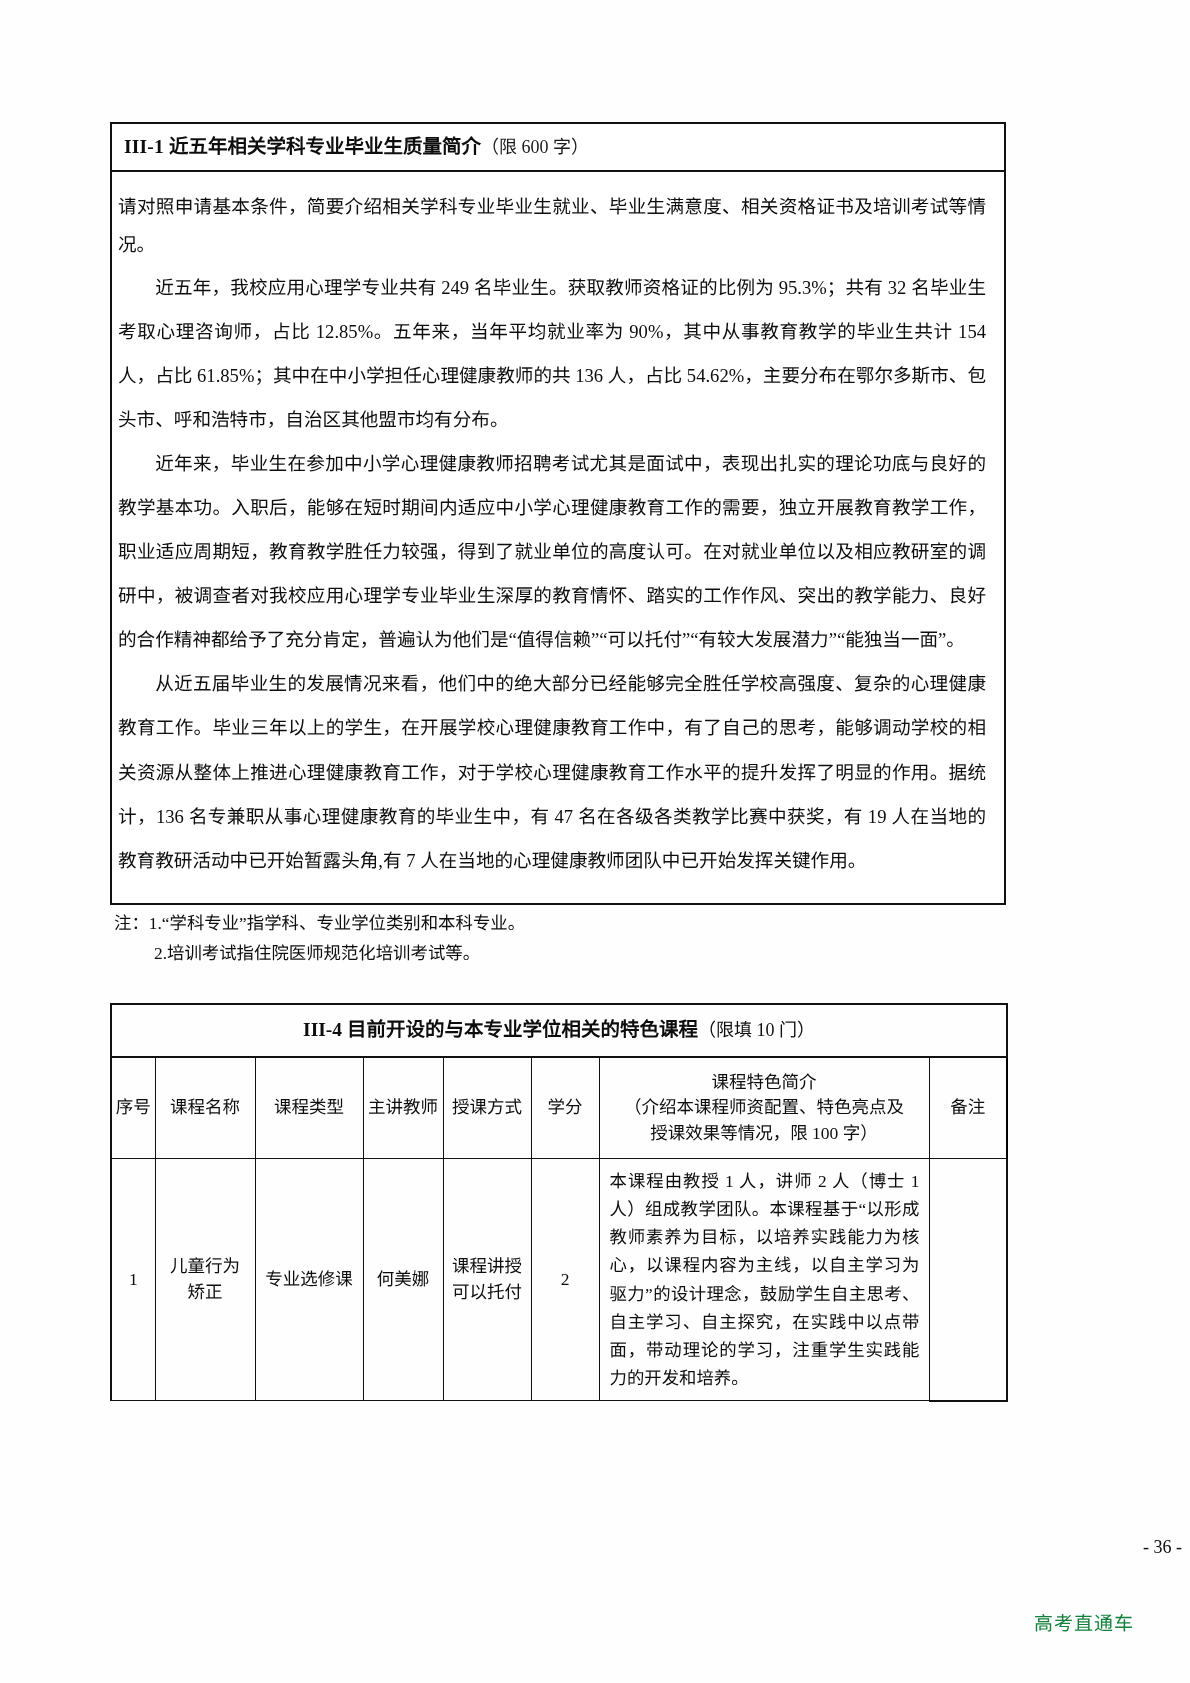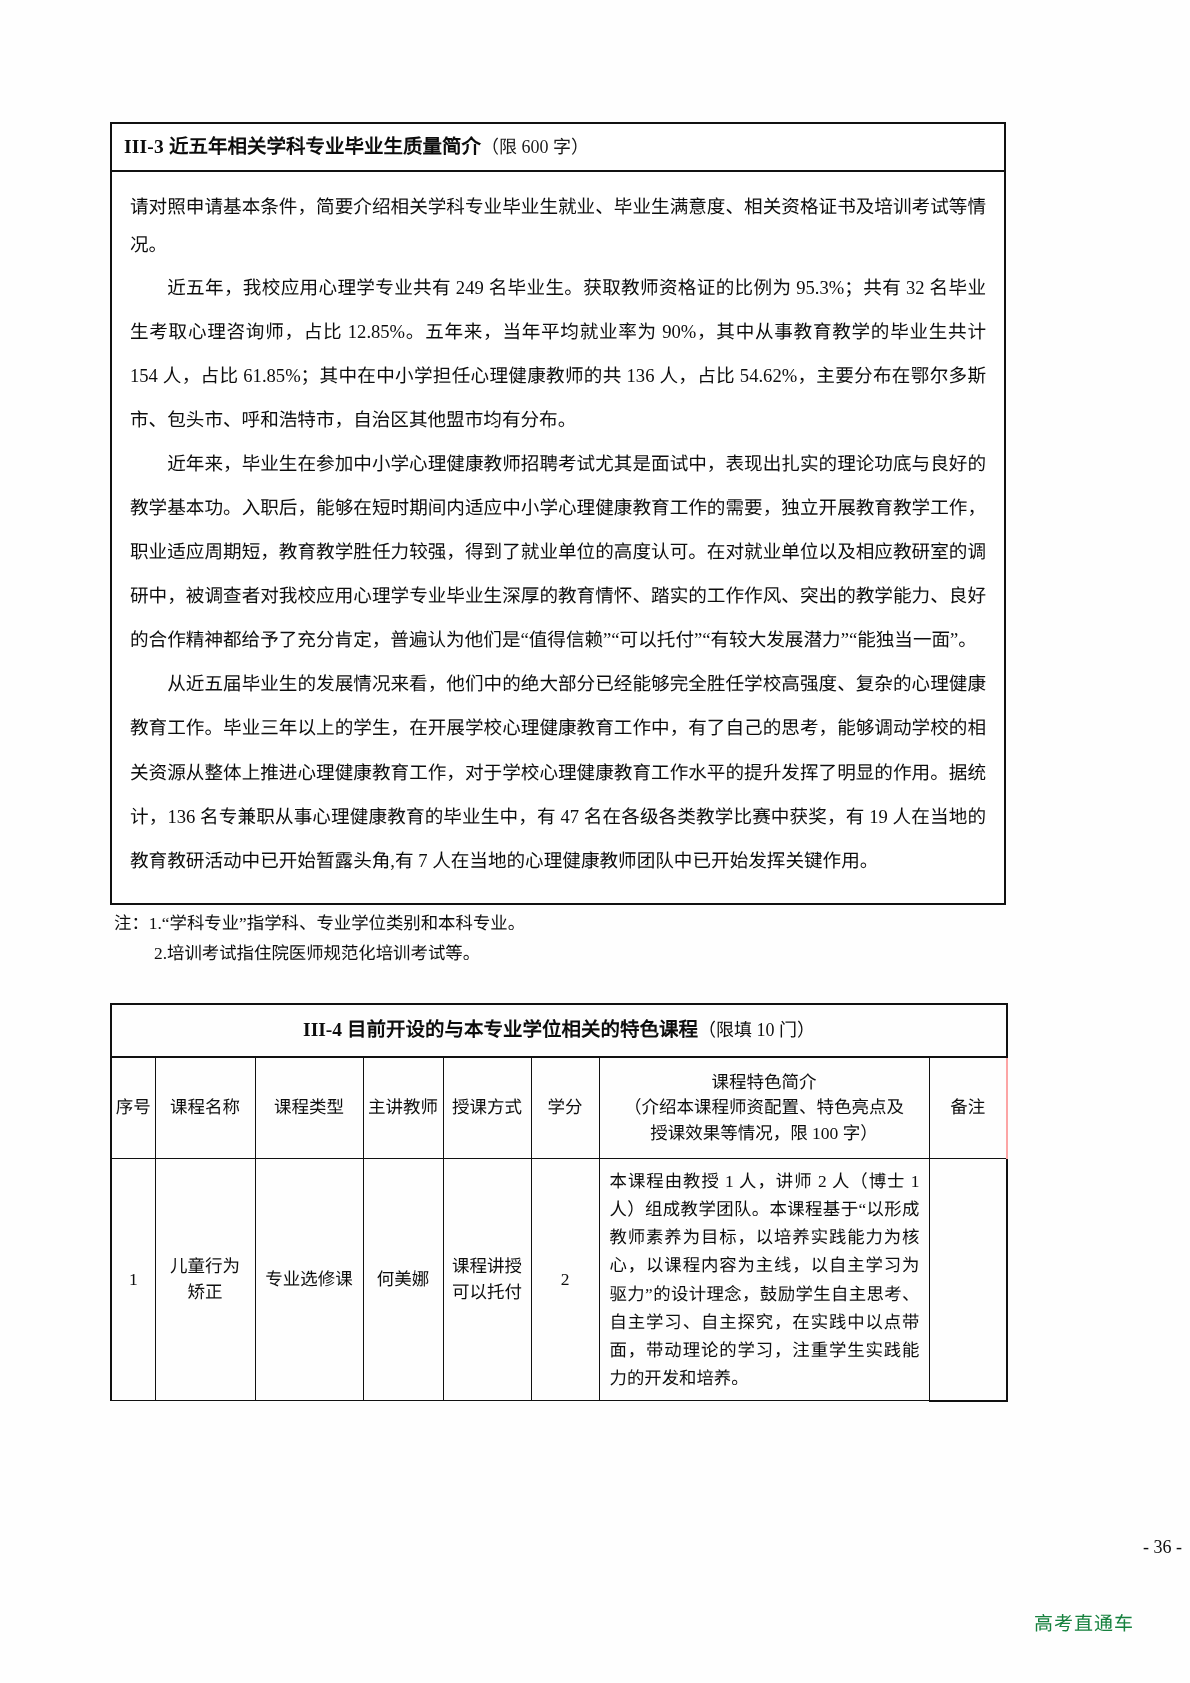--- a/index.html
+++ b/index.html
@@ -50,21 +50,21 @@
   .section-title .main {
     font-weight: bold;
   }
   .section-title .limit {
     font-weight: normal;
     font-size: 18px;
     color: #1a1a1a;
   }
 
   .body-area {
-    padding: 16px 18px 20px 18px;
+    padding: 16px 18px 20px 6px;
   }
   .lead {
     font-size: 18.6px;
     line-height: 2.03;
     text-align: justify;
     text-justify: inter-ideograph;
     margin: 0 0 2px 0;
   }
   .para {
     font-size: 18.6px;
@@ -120,21 +120,21 @@
   }
   .t-title-cell .code { font-weight: bold; }
   .t-title-cell .main { font-weight: bold; }
   .t-title-cell .limit { font-weight: normal; font-size: 18px; }
 
   .head-row td {
     height: 92px;
     font-size: 17.6px;
   }
   .head-row td:first-child { border-left: 2px solid #111; }
-  .head-row td:last-child  { border-right: 2px solid #fca5a5; }
+  .head-row td:last-child  { border-right: 2px solid #000000; }
   .vert-2 { line-height: 1.28; }
 
   .data-row td {
     height: 200px;
   }
   .data-row td:first-child { border-left: 2px solid #111; }
   .data-row td:last-child  { border-right: 2px solid #111; border-bottom: 2px solid #111;}
   .data-row td { border-bottom: 2px solid #111; }
 
   .desc-cell {
@@ -169,21 +169,21 @@
   }
 </style>
 </head>
 <body>
 
 <div class="page">
   <div class="content">
 
     <div class="section-box">
       <div class="section-title">
-        <span class="code">III-3</span>
+        <span class="code">III-1</span>
         <span class="main">近五年相关学科专业毕业生质量简介</span><span class="limit">（限 600 字）</span>
       </div>
       <div class="body-area">
         <p class="lead">请对照申请基本条件，简要介绍相关学科专业毕业生就业、毕业生满意度、相关资格证书及培训考试等情况。</p>
         <p class="para">近五年，我校应用心理学专业共有 249 名毕业生。获取教师资格证的比例为 95.3%；共有 32 名毕业生考取心理咨询师，占比 12.85%。五年来，当年平均就业率为 90%，其中从事教育教学的毕业生共计 154 人，占比 61.85%；其中在中小学担任心理健康教师的共 136 人，占比 54.62%，主要分布在鄂尔多斯市、包头市、呼和浩特市，自治区其他盟市均有分布。</p>
         <p class="para">近年来，毕业生在参加中小学心理健康教师招聘考试尤其是面试中，表现出扎实的理论功底与良好的教学基本功。入职后，能够在短时期间内适应中小学心理健康教育工作的需要，独立开展教育教学工作，职业适应周期短，教育教学胜任力较强，得到了就业单位的高度认可。在对就业单位以及相应教研室的调研中，被调查者对我校应用心理学专业毕业生深厚的教育情怀、踏实的工作作风、突出的教学能力、良好的合作精神都给予了充分肯定，普遍认为他们是“值得信赖”“可以托付”“有较大发展潜力”“能独当一面”。</p>
         <p class="para">从近五届毕业生的发展情况来看，他们中的绝大部分已经能够完全胜任学校高强度、复杂的心理健康教育工作。毕业三年以上的学生，在开展学校心理健康教育工作中，有了自己的思考，能够调动学校的相关资源从整体上推进心理健康教育工作，对于学校心理健康教育工作水平的提升发挥了明显的作用。据统计，136 名专兼职从事心理健康教育的毕业生中，有 47 名在各级各类教学比赛中获奖，有 19 人在当地的教育教研活动中已开始暂露头角,有 7 人在当地的心理健康教师团队中已开始发挥关键作用。</p>
       </div>
     </div>
 

